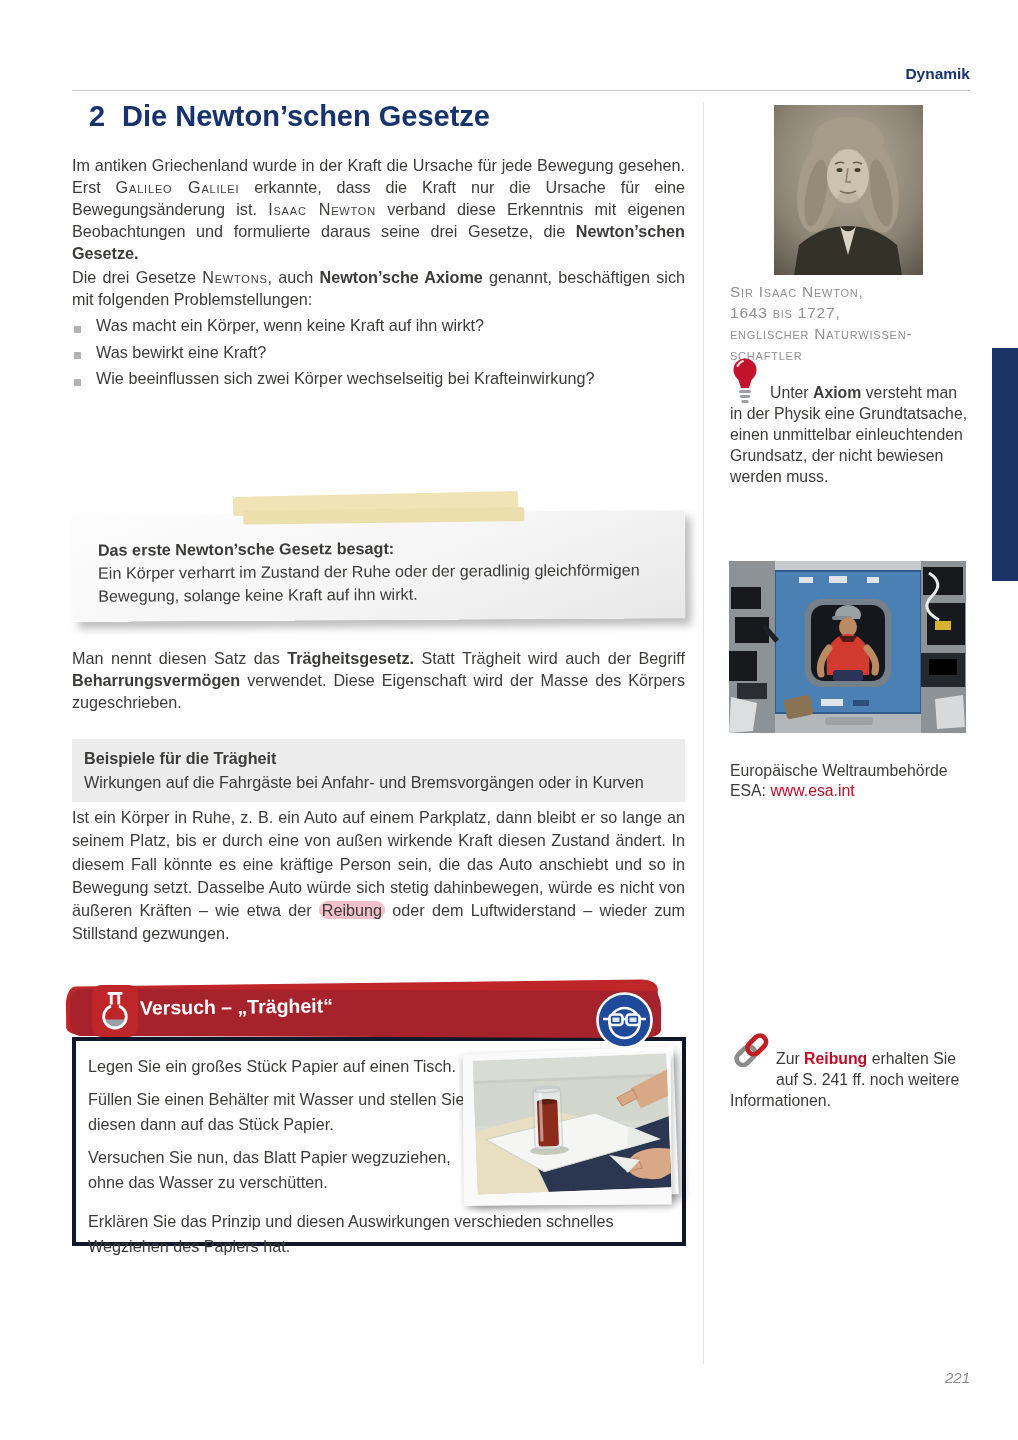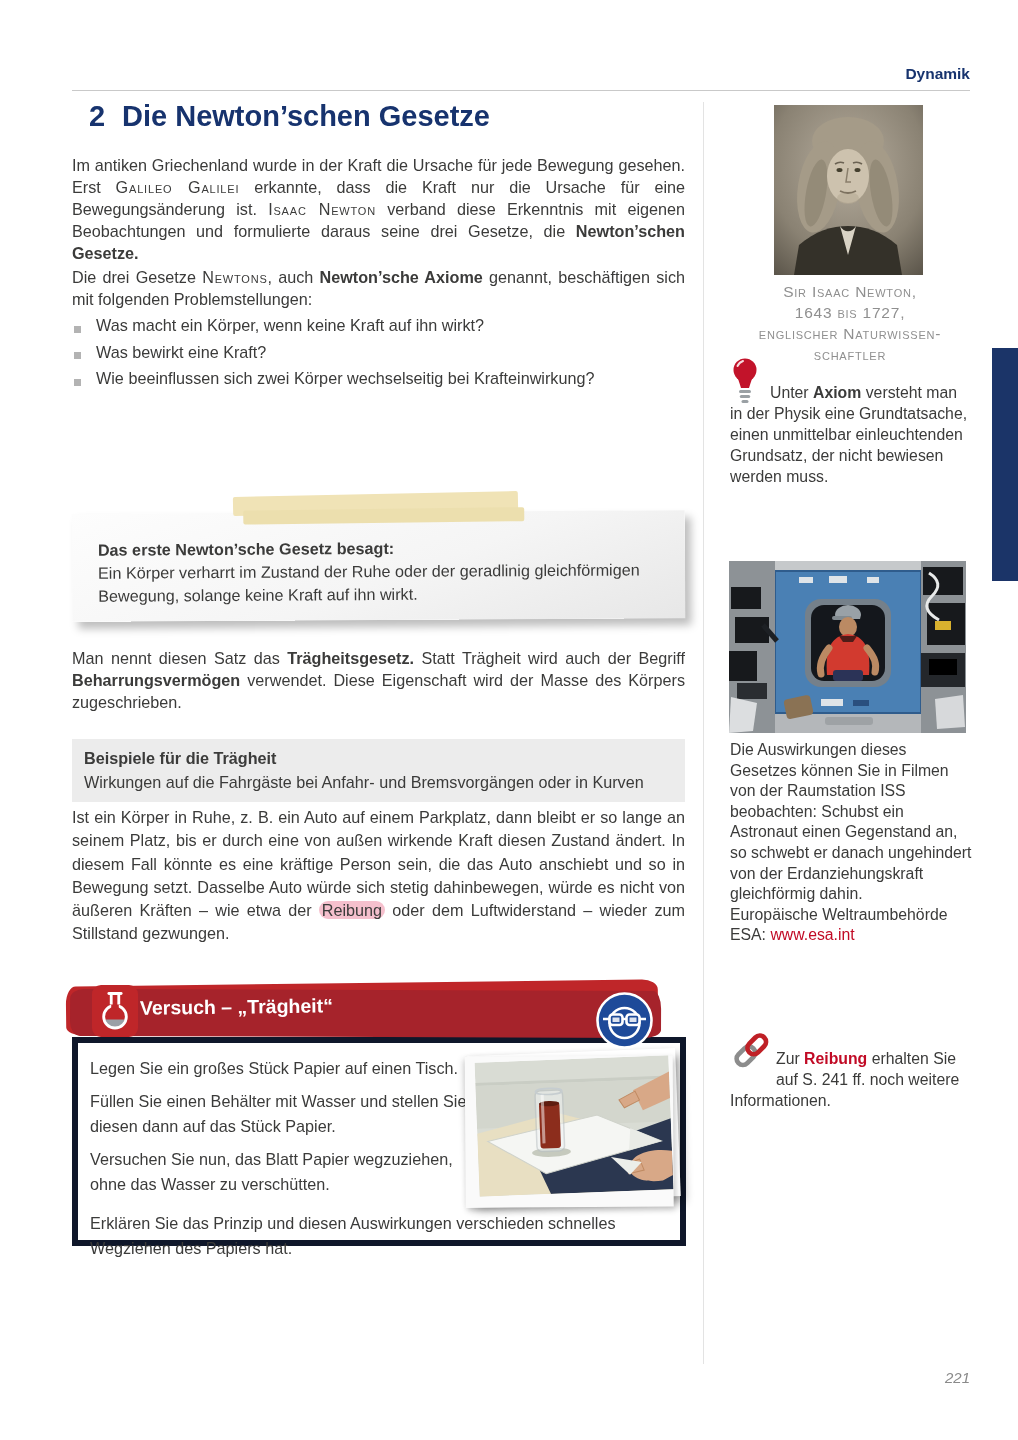--- a/index.html
+++ b/index.html
@@ -57,34 +57,34 @@
   .vs-banner::before { content:""; position:absolute; left:4px; right:-3px; top:7px; bottom:-5px;
           background:#a6232b; z-index:-1; transform:rotate(0.9deg);
           border-radius:14px 8px 18px 10px / 10px 18px 8px 14px; }
   .vs-title { position:absolute; left:74px; top:11px; color:#ffffff; font-weight:700; font-size:19.5px; }
 
   .flask-badge { position:absolute; left:92px; top:977px; width:46px; height:52px; background:#bf2629;
           border-radius:9px; display:flex; align-items:center; justify-content:center; z-index:4; }
   .goggles-badge { position:absolute; left:596px; top:984px; width:57px; height:57px; z-index:4; }
 
   .vs-box { position:absolute; left:72px; top:1029px; width:614px; height:209px; background:#ffffff;
-          border:6px solid #0f172a; padding:13px 12px 16px 12px; }
+          border:4px solid #0f172a; padding:13px 12px 16px 12px; }
   .step { margin-bottom:8px; width:388px; line-height:25px; }
   .step.s4 { width:586px; margin-top:14px; }
   .vs-photo { position:absolute; left:392px; top:9px; width:208px; height:148px; background:#ffffff;
           padding:7px; transform:rotate(-2.2deg); z-index:2;
           box-shadow:4px 6px 10px rgba(0,0,0,.32), -5px 3px 7px rgba(0,0,0,.12); }
   .vs-photo::before { content:""; position:absolute; left:-5px; top:4px; right:5px; bottom:-7px;
           background:#fafafa; z-index:-1; transform:rotate(1.8deg); box-shadow:2px 3px 6px rgba(0,0,0,.22); }
   .vs-photo svg { width:100%; height:100%; display:block; }
 
   
   .portrait { position:absolute; left:774px; top:97px; width:149px; height:170px; }
   .portrait svg { width:100%; height:100%; display:block; }
-  .portrait-cap { position:absolute; left:730px; top:273px; width:240px; text-align:center;
+  .portrait-cap { position:absolute; left:730px; top:273px; width:240px; text-align:left;
           font-variant:small-caps; letter-spacing:.05em; color:#8f8f8f; font-size:15.5px; line-height:21px;
           white-space:pre-line; }
   .axiom { position:absolute; left:730px; top:374px; width:238px; }
   .bulb { float:left; width:40px; height:20px; }
   .bulb svg { width:30px; height:48px; margin-top:-25px; }
   .iss { position:absolute; left:729px; top:553px; width:237px; height:172px; }
   .iss svg { width:100%; height:100%; display:block; }
   .iss-cap { position:absolute; left:730px; top:732px; width:242px; line-height:20.6px; }
   .linknote { position:absolute; left:730px; top:1040px; width:240px; }
   .chain { float:left; width:46px; height:22px; }
@@ -276,21 +276,21 @@
       <rect x="200" y="98" width="28" height="16" fill="#6e7warm"></rect>
       <path d="M200 12 q16 10 3 23 q-13 13 7 24" stroke="#e8eaea" stroke-width="3" fill="none"></path>
       <path d="M206 138 l28 -4 2 32 -28 2 Z" fill="#d7d9db"></path>
       <g transform="rotate(-12 70 146)">
           <rect x="56" y="136" width="27" height="20" rx="4" fill="#8a7254"></rect>
         </g>
       <rect x="96" y="156" width="48" height="8" rx="3" fill="#9ea2a5"></rect>
     </svg>
   </div>
 
-  <p class="sbody iss-cap"><span>Die Auswirkungen dieses Gesetzes können Sie in Filmen von der Raumstation ISS beobachten: Schubst ein Astronaut einen Gegenstand an, so schwebt er danach ungehindert von der Erdanziehungskraft gleichförmig dahin.</span><br><span>Europäische Weltraumbehörde</span><br><span>ESA: </span><span class="rred">www.esa.int</span></p>
+  <p class="sbody iss-cap"><br><span>Europäische Weltraumbehörde</span><br><span>ESA: </span><span class="rred">www.esa.int</span></p>
 
   <div class="linknote">
     <span class="chain">
       <svg viewBox="0 0 44 44" aria-hidden="true">
         <g transform="rotate(-45 22 22)">
           <rect x="3" y="16" width="22" height="13" rx="6.5" fill="none" stroke="#8c8c8c" stroke-width="5"></rect>
           <rect x="19" y="16" width="22" height="13" rx="6.5" fill="none" stroke="#bf2026" stroke-width="5"></rect>
         </g>
       </svg>
     </span>

